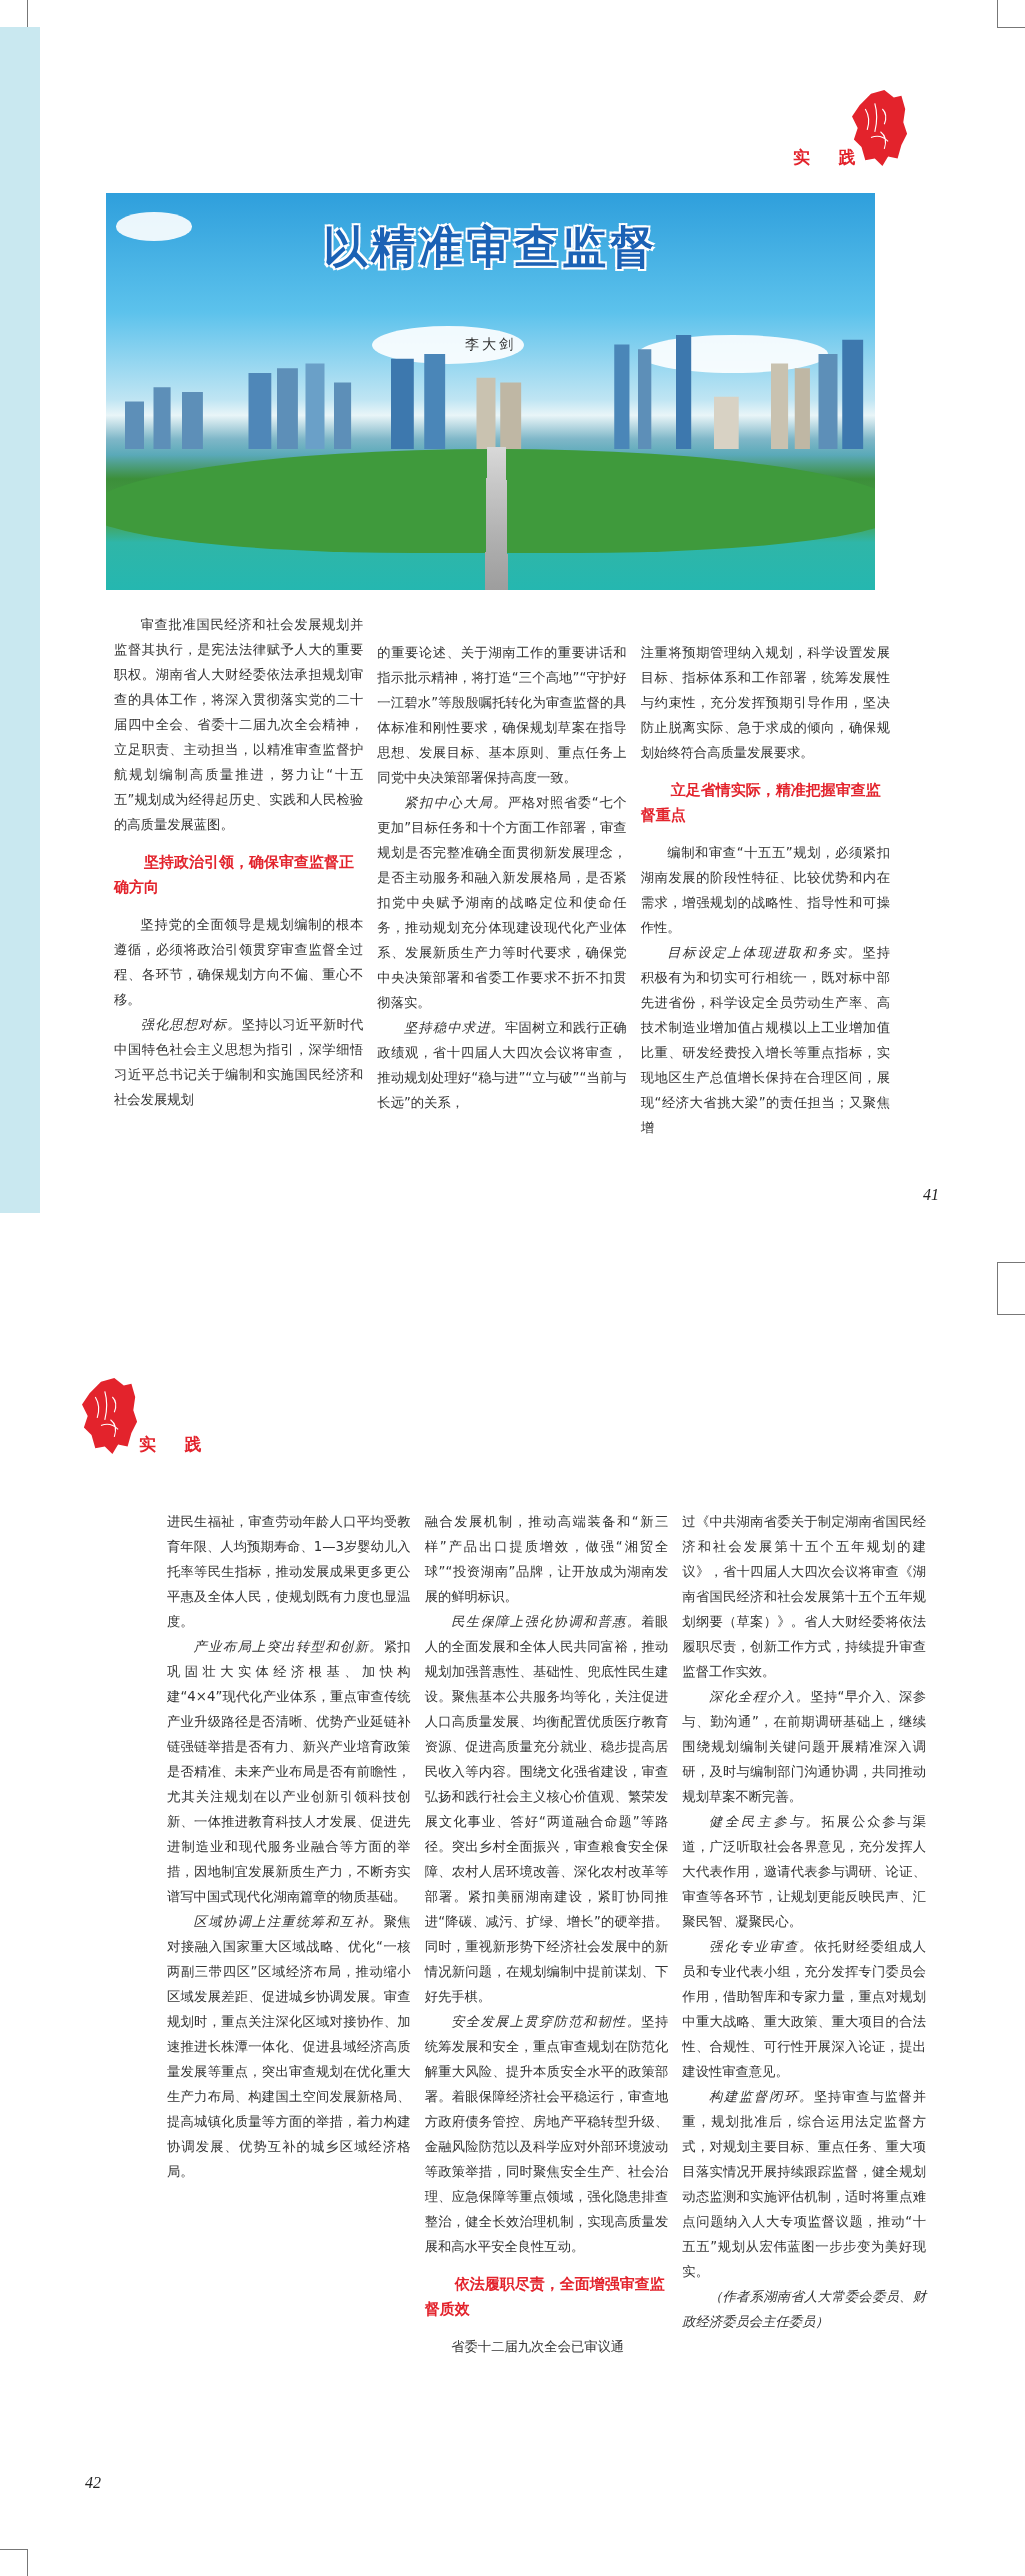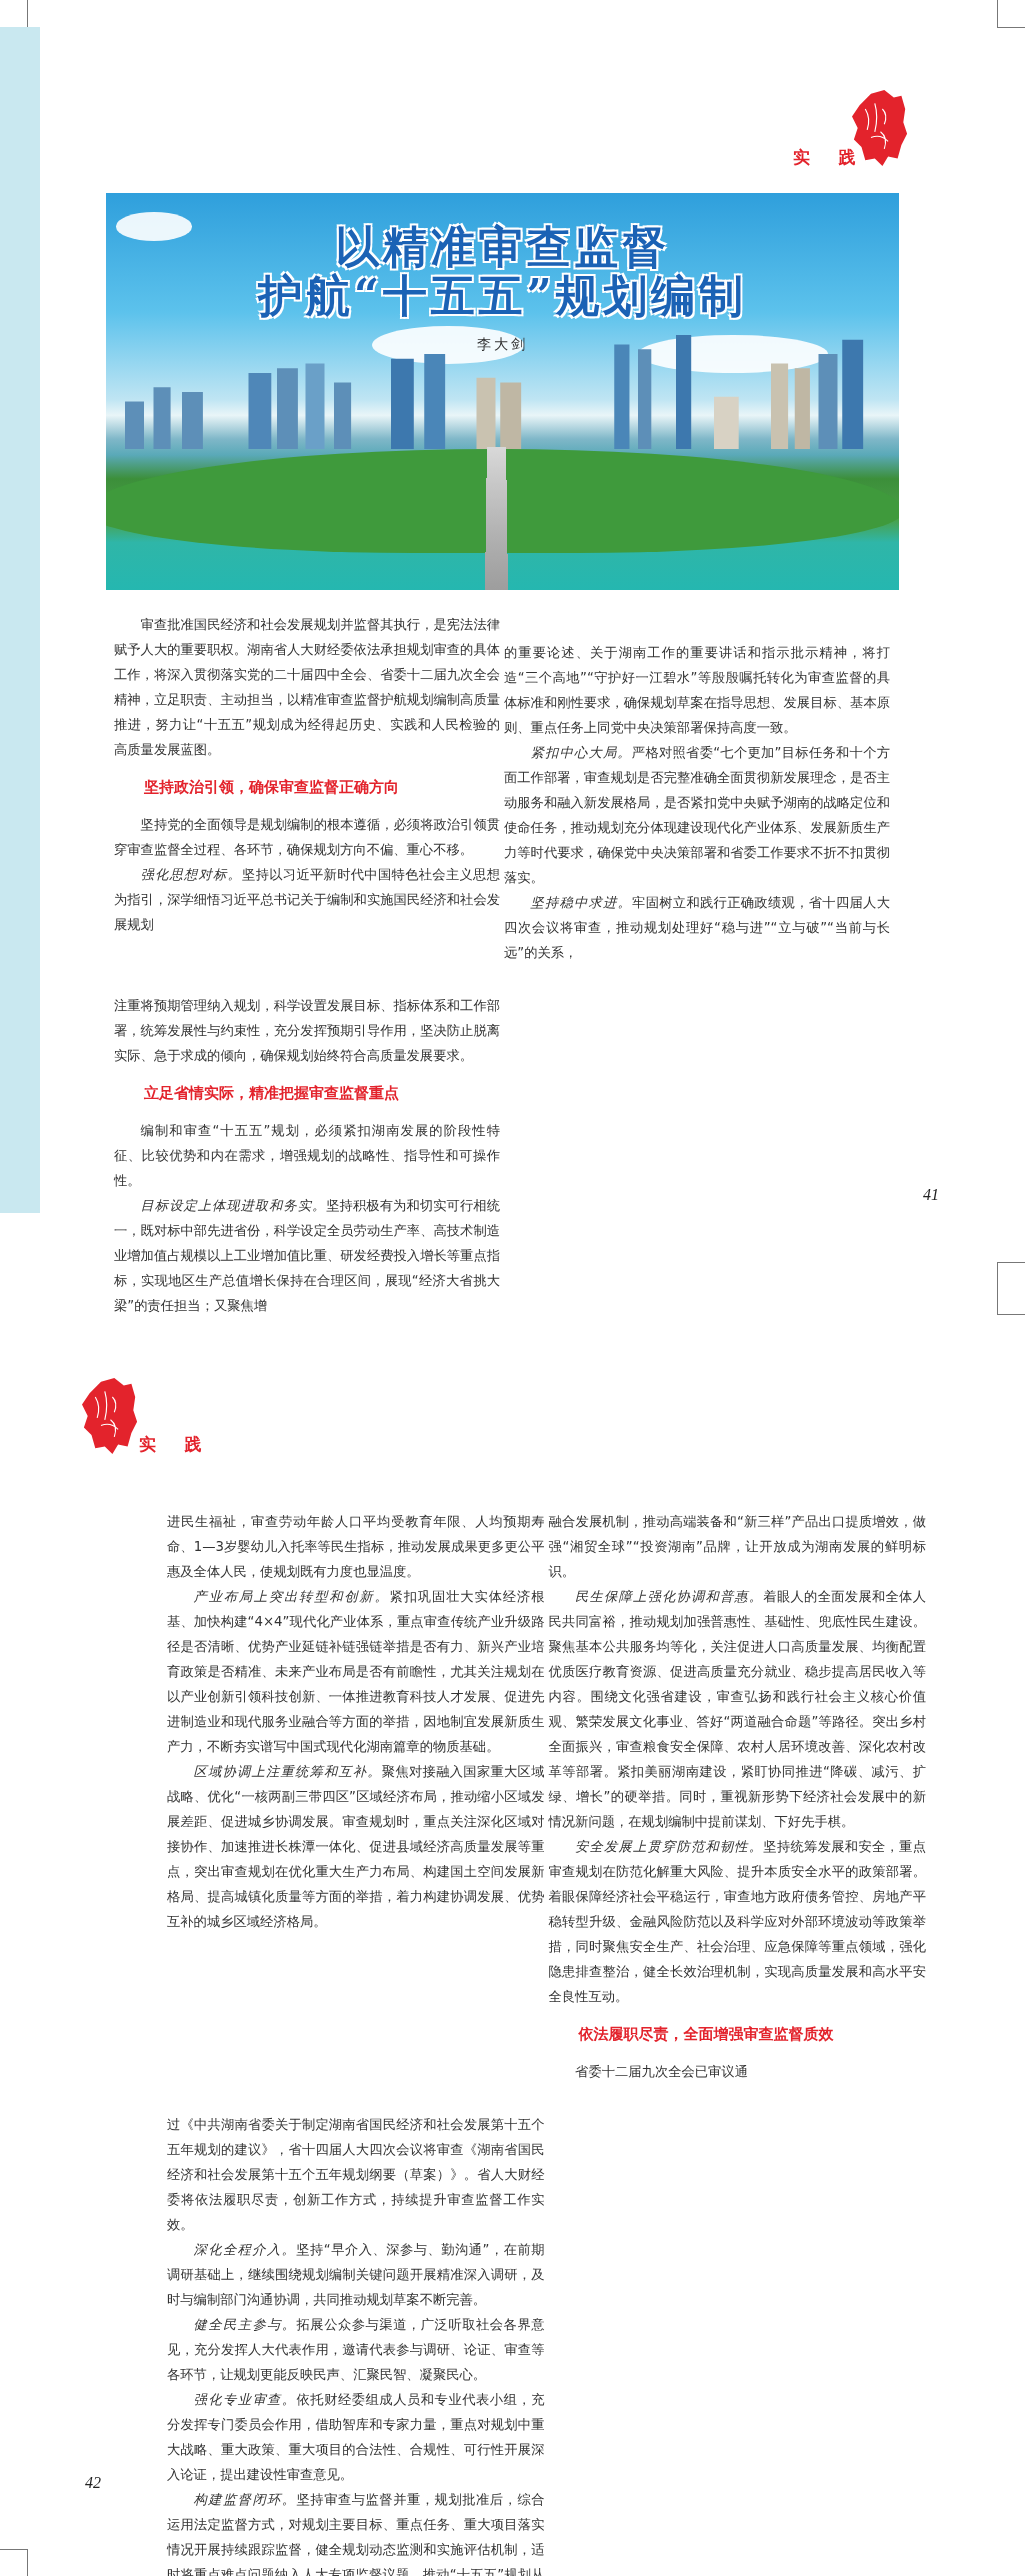--- a/index.html
+++ b/index.html
@@ -19,38 +19,37 @@
   .logo svg { width: 100%; height: 100%; }
   .logo-1 { left: 852px; top: 90px; }
   .logo-2 { left: 82px; top: 1378px; }
   .column-tag { position: absolute; color: #e3232c; font-weight: bold; font-size: 17px; letter-spacing: 1.9px; display: flex; gap: 26.6px; }
   .column-tag-1 { left: 793px; top: 146px; }
   .column-tag-2 { left: 139px; top: 1433px; }
 
   .hero {
     position: absolute; left: 106px; top: 193px; width: 769px; height: 397px; overflow: hidden;
     background: linear-gradient(180deg, #2f9fdc 0%, #5cc2ec 30%, #bfe5f3 52%, #e9f5f8 56%, #7fb7c8 62%, #5aa9b8 66%, #3c8f3a 72%, #4aa047 82%, #2fb6a8 88%, #25b7b0 100%);
-    padding-left: 24px;
   }
   .hero .cloud { position: absolute; background: #fff; border-radius: 50%; opacity: .9; }
   .hero .skyline { position: absolute; left: 0; right: 0; top: 142px; height: 114px; }
   .hero .bridge { position: absolute; left: 380px; top: 242px; width: 21px; height: 161px; background: linear-gradient(#d9d9d9,#9a9a9a); transform: perspective(285px) rotateX(20deg); }
   .hero .island { position: absolute; left: -19px; top: 256px; width: 816px; height: 104px; background: #3f9a3c; border-radius: 50% 50% 40% 40% / 60% 60% 40% 40%; }
   .hero-title {
     position: absolute; left: 0; right: 0; top: 28.5px; text-align: center;
     font-family: "DejaVu Serif", "Liberation Serif", serif; font-weight: bold;
     color: #1b62b5; font-size: 44px; line-height: 49px; letter-spacing: 3.8px;
     text-shadow: 1.9px 1.9px 0 #fff, -1.9px -1.9px 0 #fff, 1.9px -1.9px 0 #fff, -1.9px 1.9px 0 #fff;
   }
   .hero-author {
     position: absolute; left: 0; right: 0; top: 142px; text-align: center;
     font-family: "DejaVu Serif", "Liberation Serif", serif; font-size: 14.2px; color: #333; letter-spacing: 2.8px;
   }
 
-  .cols { position: absolute; display: grid; grid-template-columns: repeat(2, 1fr); column-gap: 4px; }
+  .cols { position: absolute; display: grid; grid-template-columns: repeat(3, 1fr); column-gap: 14px; }
   .cols-1 { left: 114px; top: 612px; width: 776px; }
   .cols-2 { left: 167px; top: 1481px; width: 759px; }
   .col p { margin: 0; font-size: 13.3px; line-height: 25px; text-align: justify; text-indent: 2em; color: #333; }
   .col p.cont { text-indent: 0; margin-top: 28px; }
   .col p .lead { font-family: Liberation Sans, sans-serif; font-style: italic; letter-spacing: 0.9px; }
   .col h3 { margin: 13.3px 0 11.4px 0; font-size: 15px; line-height: 25px; color: #e3232c; font-weight: bold; text-indent: 2em; }
   .col p.sign { text-indent: 2em; font-family: "DejaVu Serif", "Liberation Serif", serif; font-style: italic; }
 
   .page-num { position: absolute; font-family: "Liberation Serif", "DejaVu Serif", serif; font-style: italic; font-size: 16px; color: #222; }
   .page-num-1 { left: 923px; top: 1186px; text-align: center; }
@@ -100,21 +99,20 @@
       <rect x="700" y="30" width="18" height="90" fill="#c9c2b0"></rect>
         <rect x="725" y="35" width="16" height="85" fill="#bfb7a4"></rect>
       <rect x="750" y="20" width="20" height="100"></rect>
         <rect x="775" y="5" width="22" height="115" fill="#3d78ae"></rect>
     </g>
   </svg>
   <div class="island"></div>
   <div class="bridge"></div>
   <div class="hero-title">
     <div>以精准审查监督</div>
-    <div>护航“十五五”规划编制</div>
   </div>
   <div class="hero-author">李大剑</div>
 </div>
 
 <div class="cols cols-1">
   <div class="col">
       <p>审查批准国民经济和社会发展规划并监督其执行，是宪法法律赋予人大的重要职权。湖南省人大财经委依法承担规划审查的具体工作，将深入贯彻落实党的二十届四中全会、省委十二届九次全会精神，立足职责、主动担当，以精准审查监督护航规划编制高质量推进，努力让“十五五”规划成为经得起历史、实践和人民检验的高质量发展蓝图。</p>
       <h3>坚持政治引领，确保审查监督正确方向</h3>
       <p>坚持党的全面领导是规划编制的根本遵循，必须将政治引领贯穿审查监督全过程、各环节，确保规划方向不偏、重心不移。</p>
       <p><span class="lead">强化思想对标。</span><span>坚持以习近平新时代中国特色社会主义思想为指引，深学细悟习近平总书记关于编制和实施国民经济和社会发展规划</span></p>

